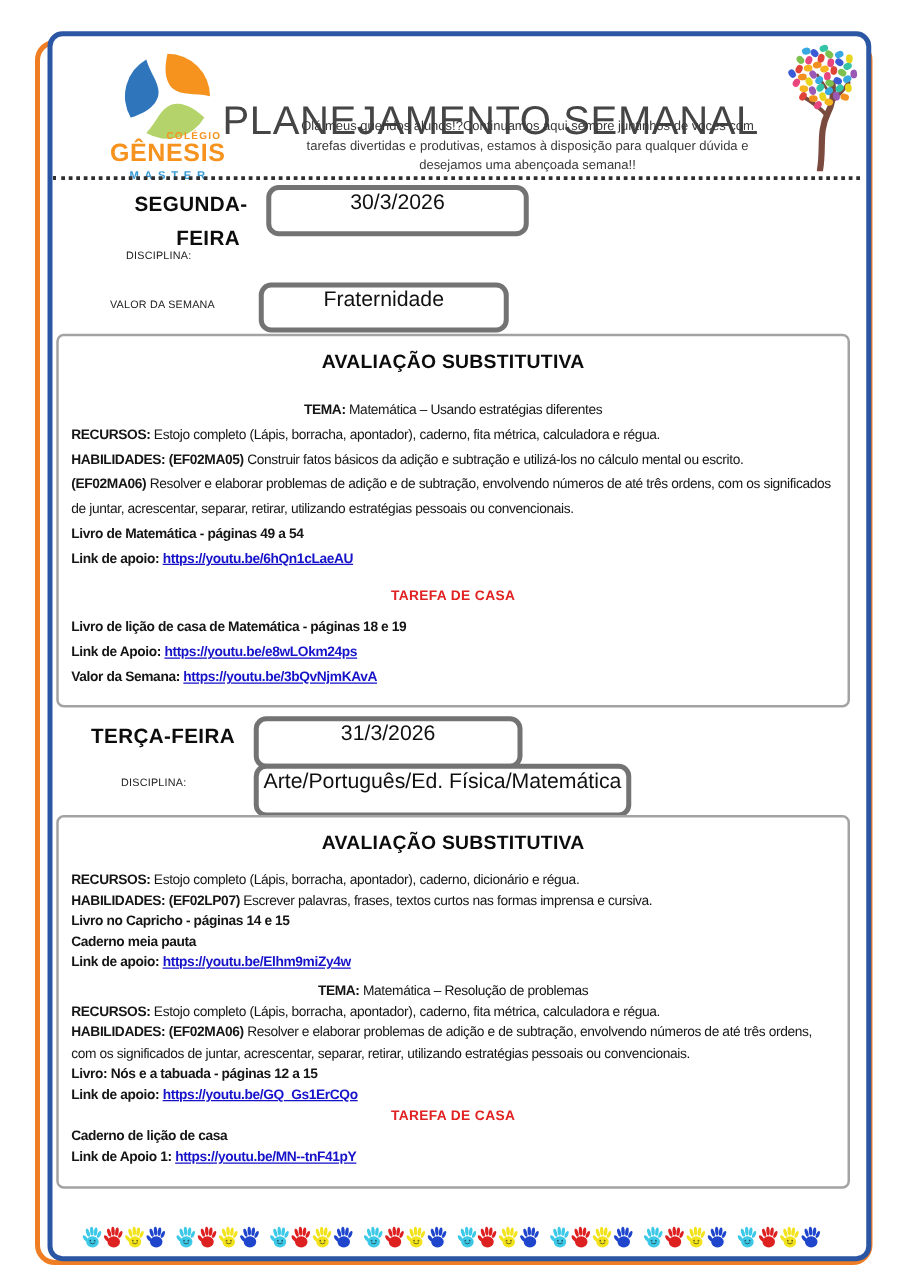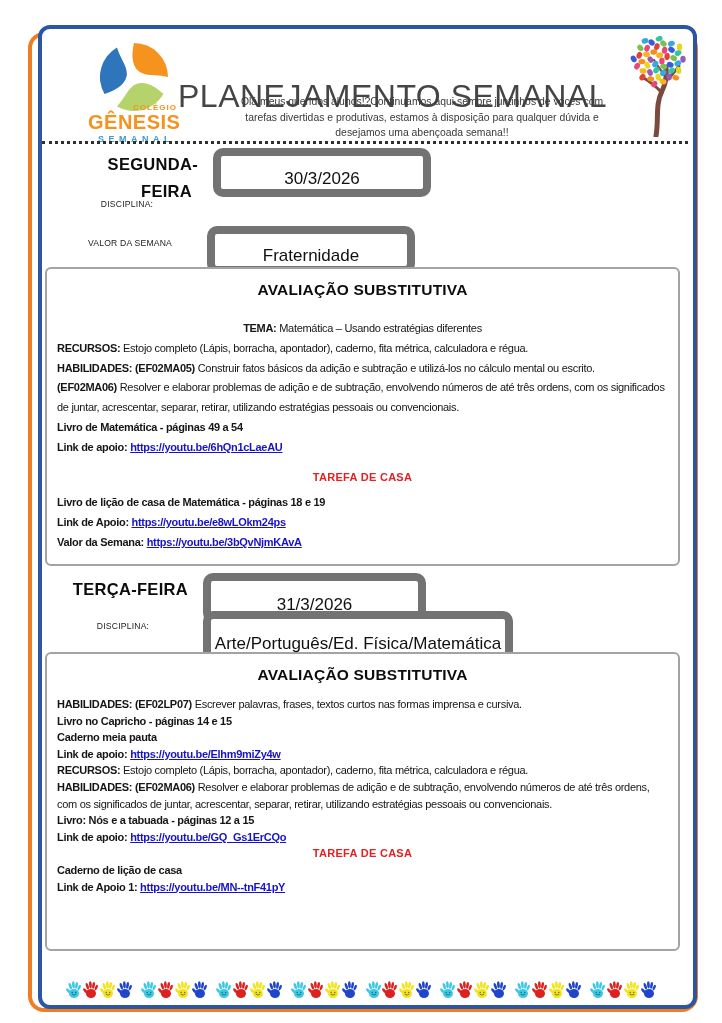--- a/index.html
+++ b/index.html
@@ -27,22 +27,22 @@
   .main-title{left:178px;top:50px;width:424px;text-align:center;font-size:32px;
         color:#454545;letter-spacing:.5px;white-space:nowrap;margin-top:28px;}
   .intro{left:234px;top:94px;width:376px;font-size:10.4px;line-height:15.6px;
         color:#383838;font-weight:normal;text-align:center;}
   .divider{left:42px;top:141px;width:646px;border-top:3px dotted #2f2f2f;}
   .tree{left:620px;top:33px;}
 
   
   .day-name{font-size:16.5px;font-weight:bold;color:#0c0c0c;text-align:right;letter-spacing:.3px;}
   .small-label{font-size:8.6px;color:#222;text-align:center;letter-spacing:.2px;}
-  .field{position:absolute;z-index:2;border:8px solid #737373;border-radius:10px;
-        display:flex;align-items:flex-end;justify-content:center;
+  .field{position:absolute;z-index:2;border:4px solid #737373;border-radius:10px;
+        display:flex;align-items:flex-start;justify-content:center;
         font-size:17px;color:#101010;background:#fff;white-space:nowrap;}
   .d0-name1{left:80px;top:155px;width:118px;}
   .d0-name2{left:80px;top:182px;width:112px;}
   .d0-disc-label{left:62px;top:199px;width:130px;}
   .d0-date{left:213px;top:148px;width:202px;height:33px;}
   .d0-disc{left:213px;top:188px;width:332px;height:33px;}
   .d0-valor-label{left:60px;top:238px;width:140px;}
   .d0-valor{left:207px;top:226px;width:192px;height:32px;}
   .d1-name{left:52px;top:580px;width:136px;}
   .d1-date{left:203px;top:573px;width:207px;height:34px;}
@@ -79,21 +79,21 @@
   <div class="frame-blue"></div>
 
   <div class="abs logo">
     <svg width="74" height="74" viewBox="0 0 100 100">
       <path d="M50 4 A46 46 0 0 1 96 50 C78 46 66 50 56 42 C46 33 47 17 50 4 Z" fill="#f6921e"></path>
       <path d="M50 4 A46 46 0 0 1 96 50 C78 46 66 50 56 42 C46 33 47 17 50 4 Z" fill="#b5d36b" transform="rotate(120 50 50)"></path>
       <path d="M50 4 A46 46 0 0 1 96 50 C78 46 66 50 56 42 C46 33 47 17 50 4 Z" fill="#2e75bb" transform="rotate(240 50 50)"></path>
     </svg>
     <div class="logo-colegio">COLÉGIO</div>
     <div class="logo-genesis">GÊNESIS</div>
-    <div class="logo-master">SEMANAL</div>
+    <div class="logo-master">MASTER</div>
   </div>
 
   <div class="abs main-title">PLANEJAMENTO SEMANAL</div>
   <div class="abs intro">Olá meus queridos alunos!?Continuamos aqui sempre juntinhos de vocês com tarefas divertidas e produtivas, estamos à disposição para qualquer dúvida e desejamos uma abençoada semana!!</div>
 
   <svg class="abs tree" width="78" height="104" viewBox="0 0 78 104">
     <g stroke="#7b4a3f" fill="none" stroke-linecap="round">
       <path d="M36 103 C39 86 35 72 42 58 C46 50 47 44 46 34" stroke-width="5"></path>
       <path d="M42 60 C35 52 29 48 22 44" stroke-width="3"></path>
       <path d="M44 50 C50 44 55 39 59 33" stroke-width="3"></path>
@@ -179,24 +179,26 @@
       <span>31/3/2026</span>
     </div>
   <div class="abs small-label d1-disc-label">DISCIPLINA:</div>
   <div class="field d1-disc">
       <span>Arte/Português/Ed. Física/Matemática</span>
     </div>
 
   <div class="cbox cbox-d1">
     <div class="cbox-title">AVALIAÇÃO SUBSTITUTIVA</div>
     <div id="lines-d1">
+        <div class="bline"><span class="b">RECURSOS:</span><span class=""> Estojo completo (Lápis, borracha, apontador), caderno, dicionário e régua.</span></div>
         <div class="bline"><span class="b">HABILIDADES: (EF02LP07)</span><span class=""> Escrever palavras, frases, textos curtos nas formas imprensa e cursiva.</span></div>
         <div class="bline"><span class="b">Livro no Capricho - páginas 14 e 15</span></div>
         <div class="bline"><span class="b">Caderno meia pauta</span></div>
         <div class="bline"><span class="b">Link de apoio: </span><a href="#" class="lnk">https://youtu.be/Elhm9miZy4w</a></div>
+        <div class="bline center" style="margin-top: 6px;"><span class="b">TEMA:</span><span class=""> Matemática – Resolução de problemas</span></div>
         <div class="bline"><span class="b">RECURSOS:</span><span class=""> Estojo completo (Lápis, borracha, apontador), caderno, fita métrica, calculadora e régua.</span></div>
         <div class="bline"><span class="b">HABILIDADES: (EF02MA06)</span><span class=""> Resolver e elaborar problemas de adição e de subtração, envolvendo números de até três ordens, com os significados de juntar, acrescentar, separar, retirar, utilizando estratégias pessoais ou convencionais.</span></div>
         <div class="bline"><span class="b">Livro: Nós e a tabuada - páginas 12 a 15</span></div>
         <div class="bline"><span class="b">Link de apoio: </span><a href="#" class="lnk">https://youtu.be/GQ_Gs1ErCQo</a></div>
         <div class="bline center"><span class=" red">TAREFA DE CASA</span></div>
         <div class="bline"><span class="b">Caderno de lição de casa</span></div>
         <div class="bline"><span class="b">Link de Apoio 1: </span><a href="#" class="lnk">https://youtu.be/MN--tnF41pY</a></div>
       </div>
   </div>
 

